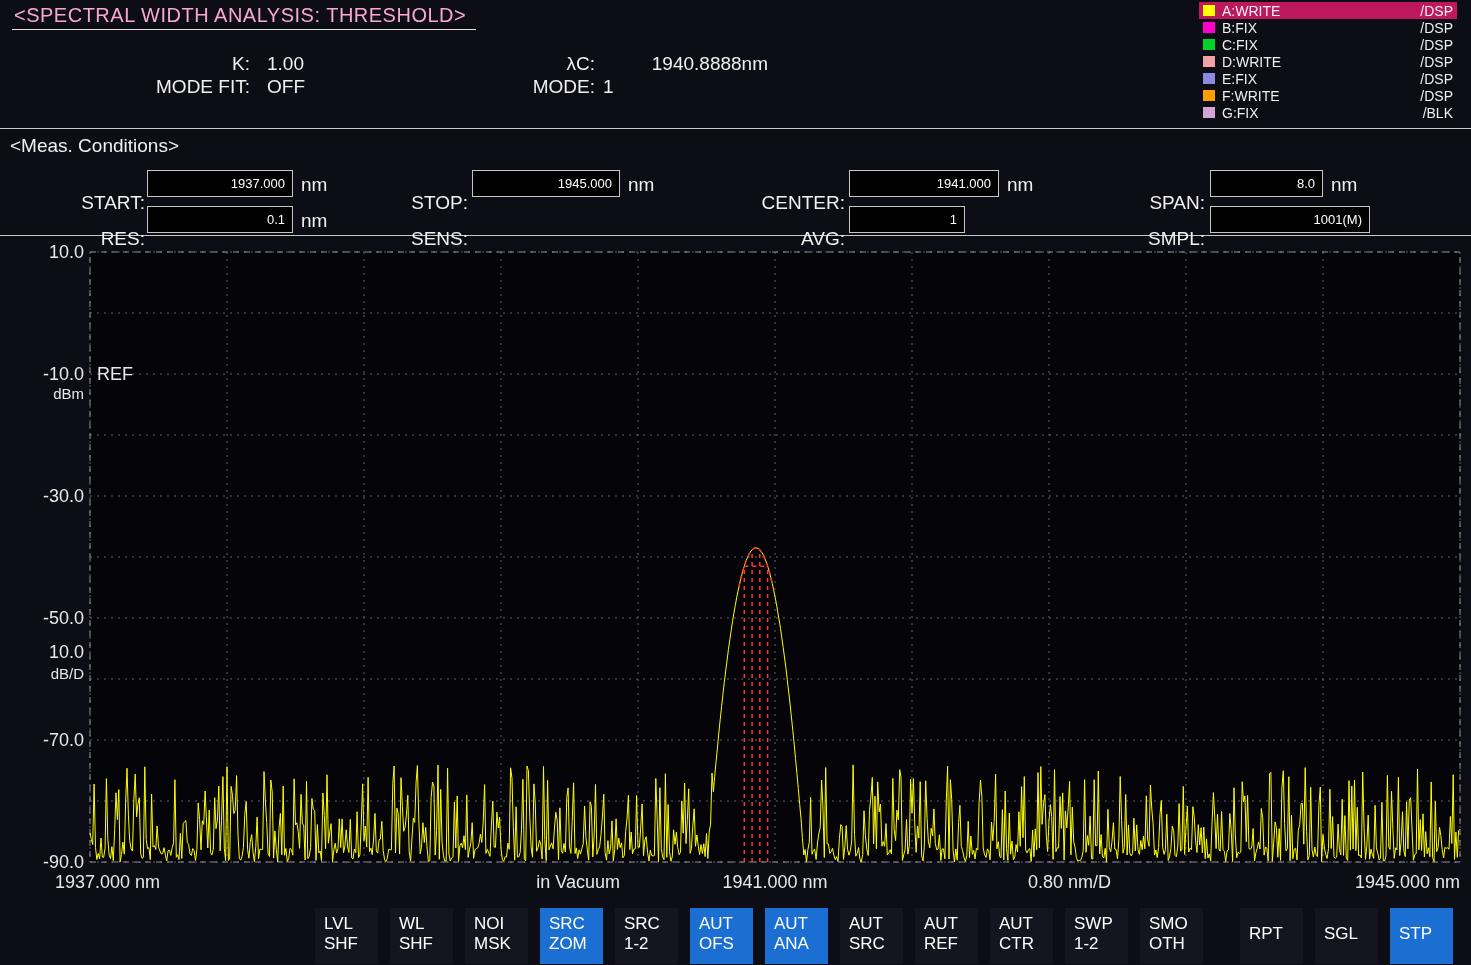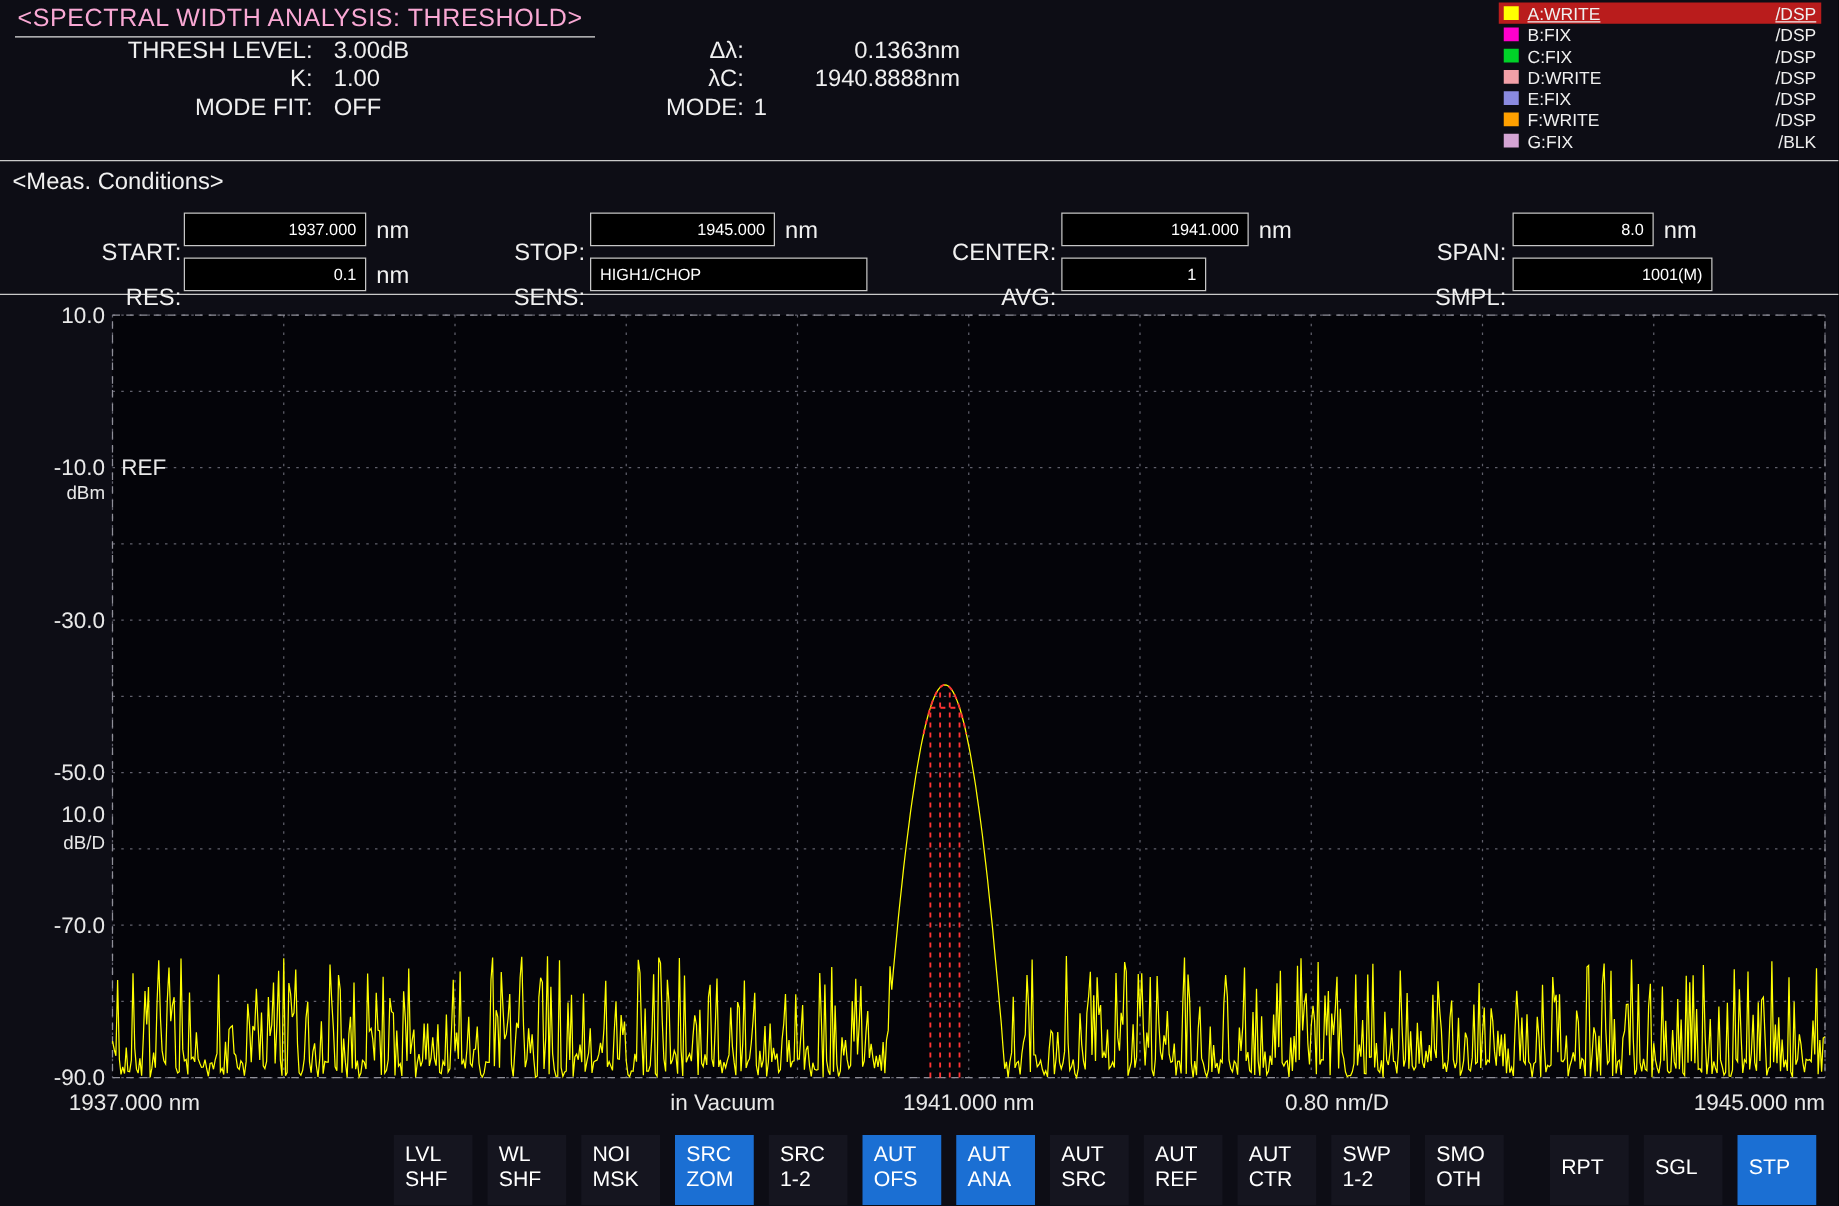--- a/index.html
+++ b/index.html
@@ -16,21 +16,21 @@
   }
   .hrow{position:absolute;left:0;width:100%;height:23px;font-size:19px;}
   .hrow .hl{position:absolute;left:0;width:250px;text-align:right;}
   .hrow .hv{position:absolute;left:267px;}
   .hrow .hl2{position:absolute;left:500px;width:95px;text-align:right;}
   .hrow .hv2{position:absolute;left:603px;width:165px;text-align:right;}
   .hv2.left-align{text-align:left;}
   
   .legend{position:absolute;top:2px;right:14px;width:258px;}
   .lg-row{display:flex;align-items:center;height:17px;padding:0 4px;font-size:14px;cursor:pointer;}
-  .lg-row.active{background:#b91c1c;text-decoration:underline;}
+  .lg-row.active{background:#be185d;}
   .sw{width:12px;height:11px;margin-right:7px;flex:none;}
   .lg-mode{margin-left:auto;}
   
   .meas{
     position:absolute;top:128px;left:0;width:100%;height:106px;
     border-top:1px solid #c9c9c9;border-bottom:1px solid #c9c9c9;box-sizing:content-box;
   }
   .meas-title{position:absolute;left:10px;top:6px;font-size:19px;}
   .m-label{position:absolute;text-align:right;font-size:19px;margin-top:18px;}
   .m-unit{position:absolute;font-size:19px;}
@@ -64,26 +64,20 @@
   .key.single{padding-top:16px;}
   .key.active{background:#1b6fd3;}
 </style>
 </head>
 <body>
 
 <div class="screen">
 
   <div class="header">
     <div class="hdr-title">&lt;SPECTRAL WIDTH ANALYSIS: THRESHOLD&gt;</div>
-    <div class="hrow" style="top:30px">
-      <span class="hl">THRESH LEVEL:</span>
-      <span class="hv">3.00dB</span>
-      <span class="hl2">Δλ:</span>
-      <span class="hv2">0.1363nm</span>
-    </div>
     <div class="hrow" style="top:53px">
       <span class="hl">K:</span>
       <span class="hv">1.00</span>
       <span class="hl2">λC:</span>
       <span class="hv2">1940.8888nm</span>
     </div>
     <div class="hrow" style="top:76px">
       <span class="hl">MODE FIT:</span>
       <span class="hv">OFF</span>
       <span class="hl2">MODE:</span>
@@ -146,21 +140,20 @@
 
     <span class="m-label l-span">SPAN:</span>
     <div class="m-box b-span">8.0</div>
     <span class="m-unit u-span">nm</span>
 
     <span class="m-label l-res">RES:</span>
     <div class="m-box b-res">0.1</div>
     <span class="m-unit u-res">nm</span>
 
     <span class="m-label l-sens">SENS:</span>
-    <div class="m-box b-sens">HIGH1/CHOP</div>
 
     <span class="m-label l-avg">AVG:</span>
     <div class="m-box b-avg">1</div>
 
     <span class="m-label l-smpl">SMPL:</span>
     <div class="m-box b-smpl">1001(M)</div>
   </div>
 
   <div class="chart" id="chart"><svg width="1471" height="673" viewBox="0 0 1471 673">
         <rect x="90" y="18" width="1370" height="610" fill="#040409"></rect>

